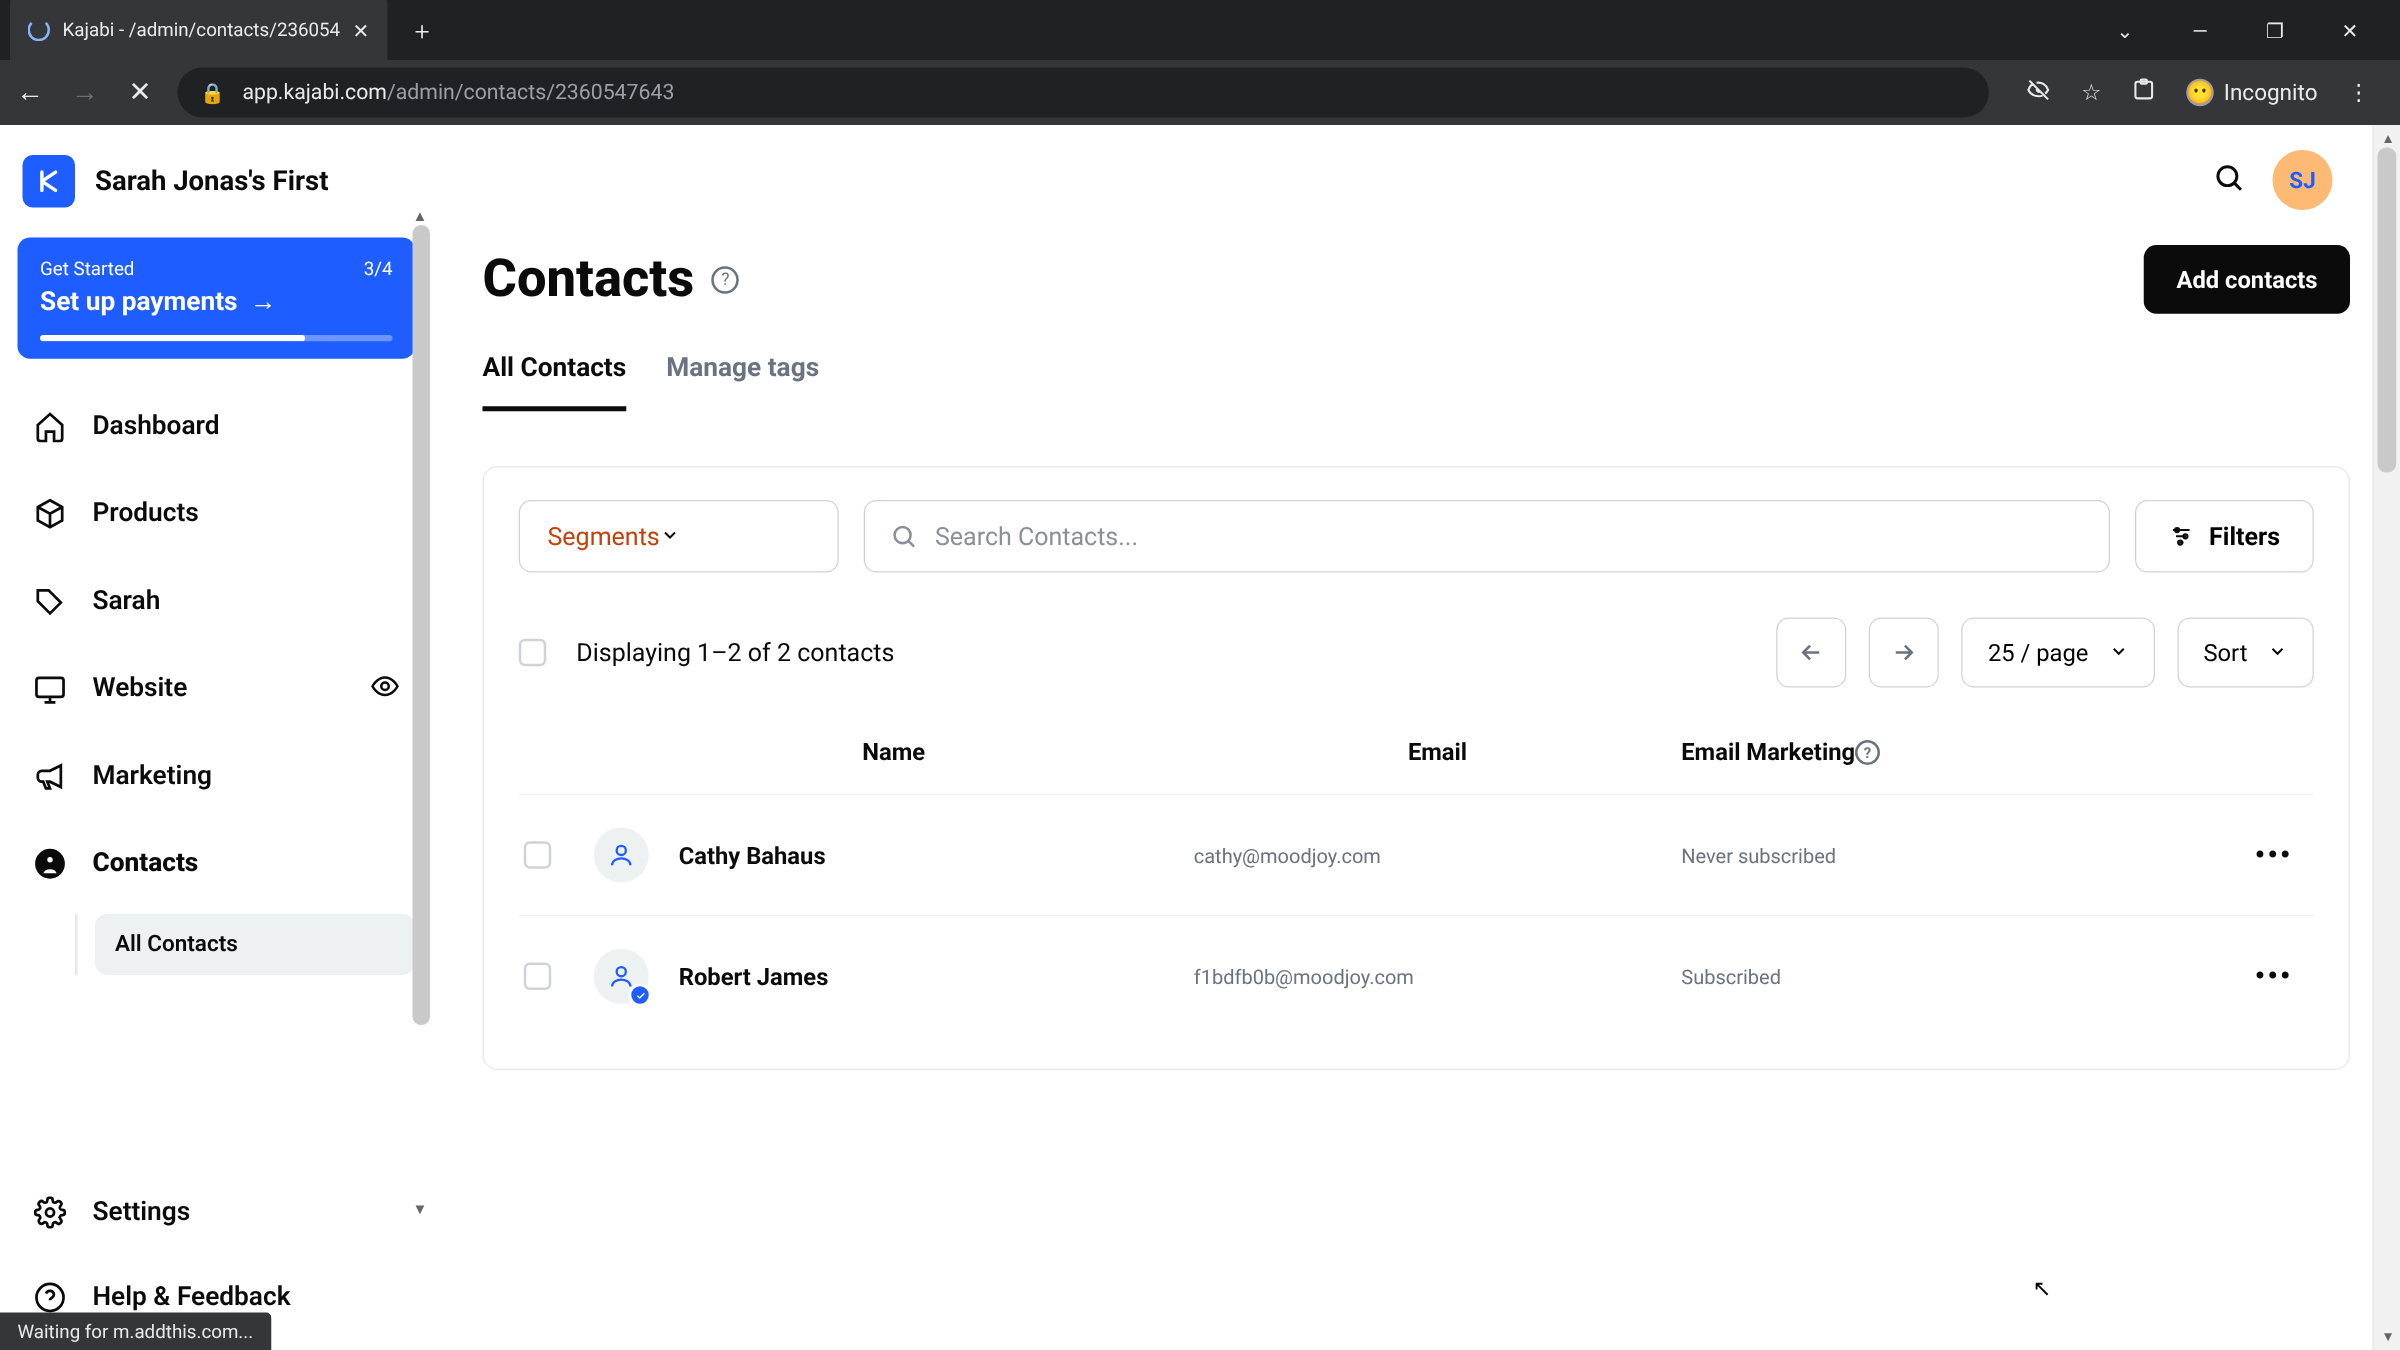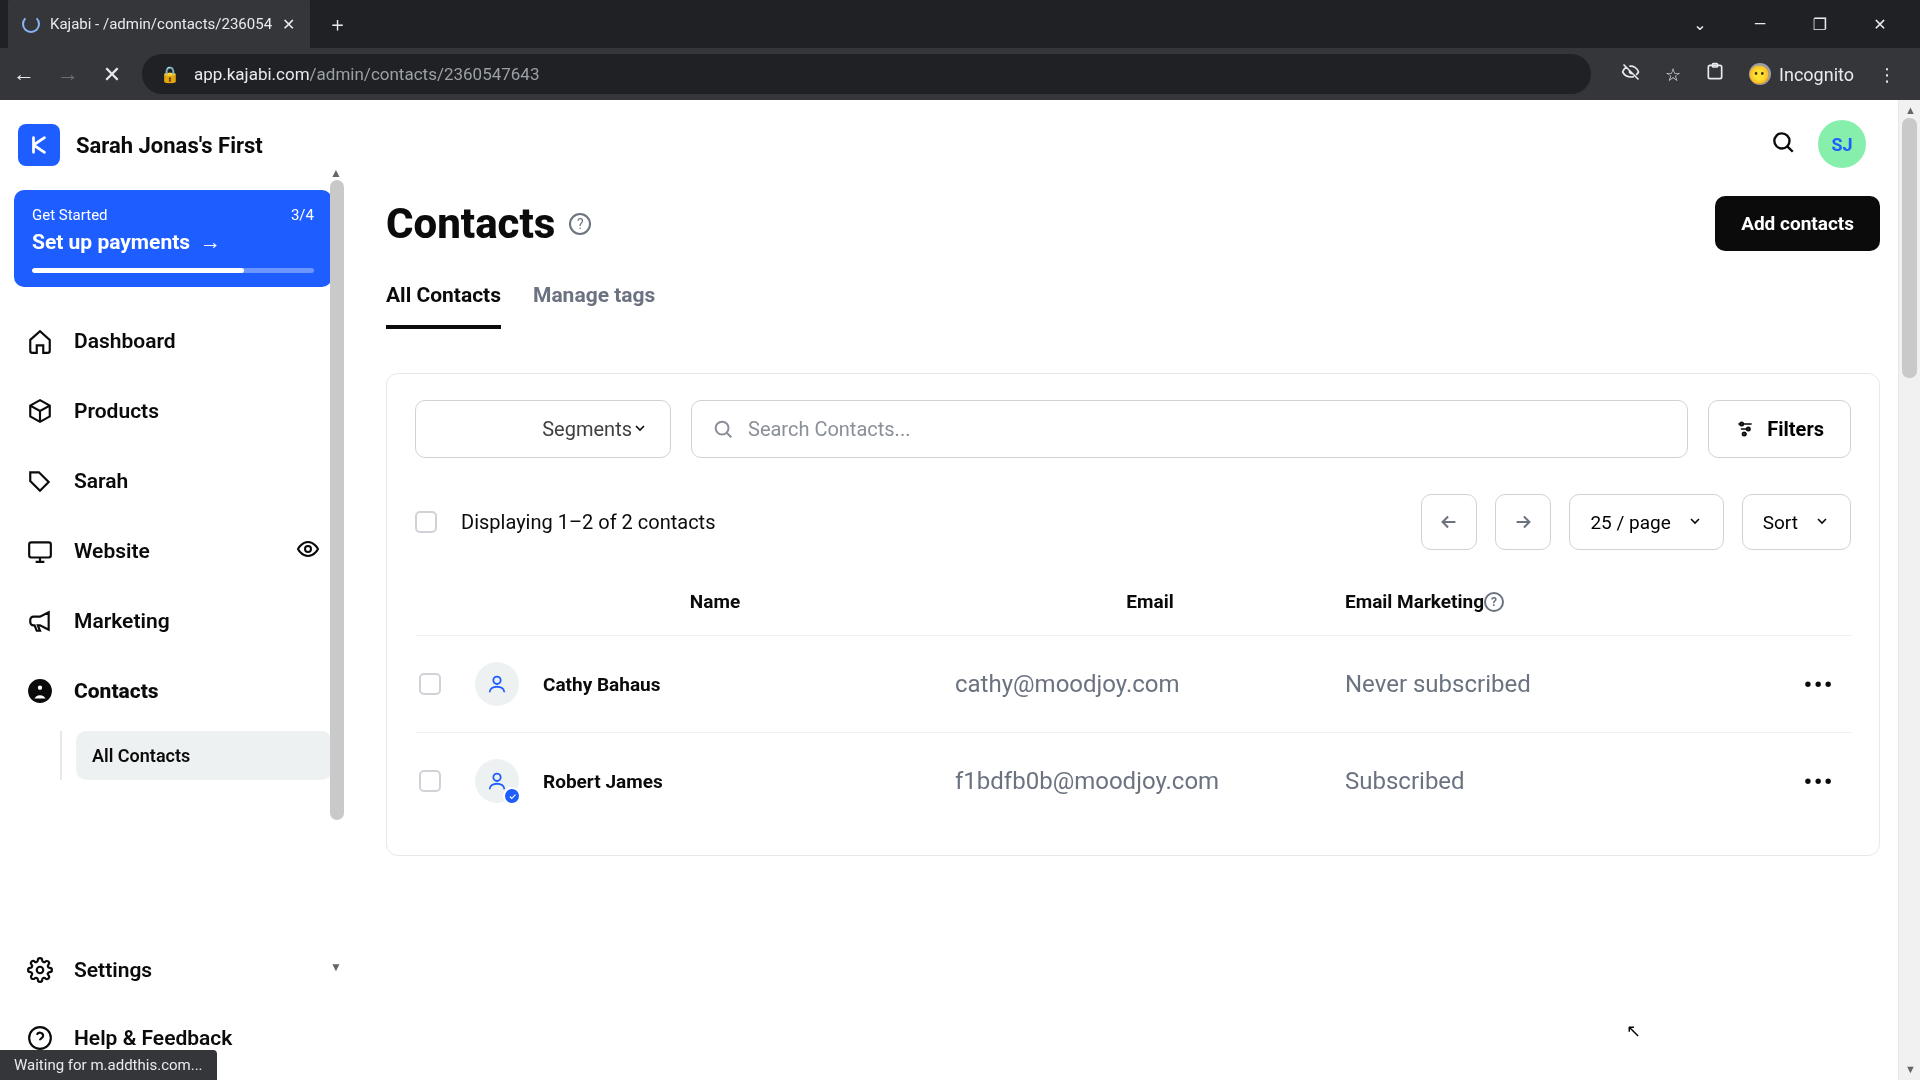--- a/index.html
+++ b/index.html
@@ -60,35 +60,35 @@
   .sidebar-bottom { margin-top: auto; padding: 0 14px 8px 14px; }
 
   .sidebar-scroll { position: absolute; right: 0; top: 80px; width: 20px; height: 780px; }
   .sidebar-scroll .thumb { position: absolute; top: 0; width: 14px; right: 2px; height: 640px; background: #c9c9c9; border-radius: 7px; }
   .sidebar-scroll .arrow { position: absolute; font-size: 12px; color: #666; left: 4px; }
 
   
   .main { flex: 1; background: #fff; position: relative; padding: 0 40px; }
   .topbar { height: 88px; display: flex; align-items: center; justify-content: flex-end; gap: 22px; padding-right: 14px; }
   .search-btn svg { width: 26px; height: 26px; stroke: #0b0b0b; stroke-width: 2.2; fill: none; }
-  .avatar { width: 48px; height: 48px; border-radius: 50%; background: #86efac; color: #1e5dff; display: flex; align-items: center; justify-content: center; font-weight: 700; font-size: 18px; }
+  .avatar { width: 48px; height: 48px; border-radius: 50%; background: #fdba74; color: #1e5dff; display: flex; align-items: center; justify-content: center; font-weight: 700; font-size: 18px; }
 
   .page-head { display: flex; align-items: center; justify-content: space-between; margin-top: 8px; }
   .page-title-wrap { display: flex; align-items: center; gap: 14px; }
   .page-title { font-size: 42px; font-weight: 800; color: #0b0b0b; }
   .help-q { width: 22px; height: 22px; border: 2px solid #6b7280; border-radius: 50%; display:flex; align-items:center; justify-content:center; font-size: 14px; color: #6b7280; cursor: pointer; }
   .add-btn { background: #0b0b0b; color: #fff; border-radius: 10px; padding: 16px 26px; font-size: 19px; font-weight: 700; cursor: pointer; }
 
   .tabs { display: flex; gap: 32px; margin-top: 32px; border-bottom: none; }
   .tab-link { font-size: 21px; font-weight: 700; color: #6b7280; padding-bottom: 18px; cursor: pointer; }
   .tab-link.active { color: #0b0b0b; border-bottom: 4px solid #0b0b0b; }
 
   .card { border: 1.5px solid #e6e8eb; border-radius: 12px; margin-top: 44px; padding: 26px 28px; }
   .card-controls { display: flex; gap: 20px; align-items: center; }
-  .seg-dd { border: 1.5px solid #cfd3d8; border-radius: 10px; padding: 0 22px; height: 58px; display: flex; align-items: center; justify-content: flex-end; width: 256px; font-size: 20px; color: #404040; cursor: pointer; }
+  .seg-dd { border: 1.5px solid #cfd3d8; border-radius: 10px; padding: 0 22px; height: 58px; display: flex; align-items: center; justify-content: flex-start; width: 256px; font-size: 20px; color: #c2410c; cursor: pointer; }
   .search-box { flex: 1; border: 1.5px solid #cfd3d8; border-radius: 10px; height: 58px; display: flex; align-items: center; padding: 15px 20px; gap: 14px; }
   .search-box input { border: none; outline: none; font-size: 20px; flex: 1; color: #0b0b0b; }
   .search-box input::placeholder { color: #8a8f98; }
   .search-box svg { width: 22px; height: 22px; stroke: #8a8f98; stroke-width: 2.2; fill: none; }
   .filters-btn { border: 1.5px solid #cfd3d8; border-radius: 10px; height: 58px; padding: 0 26px; display: flex; align-items: center; gap: 12px; font-size: 20px; font-weight: 700; cursor: pointer; }
   .filters-btn svg { width: 20px; height: 20px; stroke: #0b0b0b; stroke-width: 2; fill: none; }
 
   .list-bar { display: flex; align-items: center; margin-top: 36px; gap: 18px; }
   .cbx { width: 22px; height: 22px; border: 2px solid #cfd3d8; border-radius: 5px; cursor: pointer; }
   .displaying { font-size: 20px; color: #0b0b0b; margin-left: 6px; }
@@ -102,21 +102,21 @@
   .thead { padding: 0 4px 22px 4px; text-align: center; }
   .th { font-size: 19px; font-weight: 700; color: #0b0b0b; }
   .th.em { display: flex; align-items: center; gap: 0; }
   .trow { border-top: 1.5px solid #eef1f2; padding: 26px 4px; }
   .name-cell { display: flex; align-items: center; gap: 24px; }
   .contact-avatar { width: 44px; height: 44px; border-radius: 50%; background: #eef1f2; display:flex; align-items:center; justify-content:center; position: relative; }
   .contact-avatar svg { width: 22px; height: 22px; stroke: #1e5dff; stroke-width: 2; fill: none; }
   .verified { position: absolute; bottom: -2px; right: -2px; width: 18px; height: 18px; background: #1e5dff; border: 2px solid #fff; border-radius: 50%; display:flex; align-items:center; justify-content:center; }
   .verified svg { width: 9px; height: 9px; stroke: #fff; stroke-width: 3; fill: none; }
   .contact-name { font-size: 19px; font-weight: 700; color: #0b0b0b; }
-  .contact-email, .contact-status { font-size: 24px; color: #6b7280; }
+  .contact-email, .contact-status { font-size: 16px; color: #6b7280; }
   .row-menu { font-size: 22px; font-weight: 900; letter-spacing: 2px; color: #0b0b0b; cursor: pointer; text-align: center; }
 
   
   .status { position: absolute; left: 0; bottom: 0; background: #35363a; color: #e8eaed; font-size: 15px; padding: 6px 14px; border-radius: 0 4px 0 0; }
 
   .page-scroll { position: absolute; right: 0; top: 0; width: 22px; height: 100%; background: #f1f1f1; border-left: 1px solid #e6e8eb; }
   .page-scroll .thumb { position: absolute; top: 18px; left: 3px; width: 15px; height: 260px; background: #c9c9c9; border-radius: 7px; }
   .page-scroll .arrow { position: absolute; font-size: 11px; color: #666; left: 6px; }
 
   .chev svg { width: 16px; height: 16px; stroke: #0b0b0b; stroke-width: 2.4; fill: none; }

